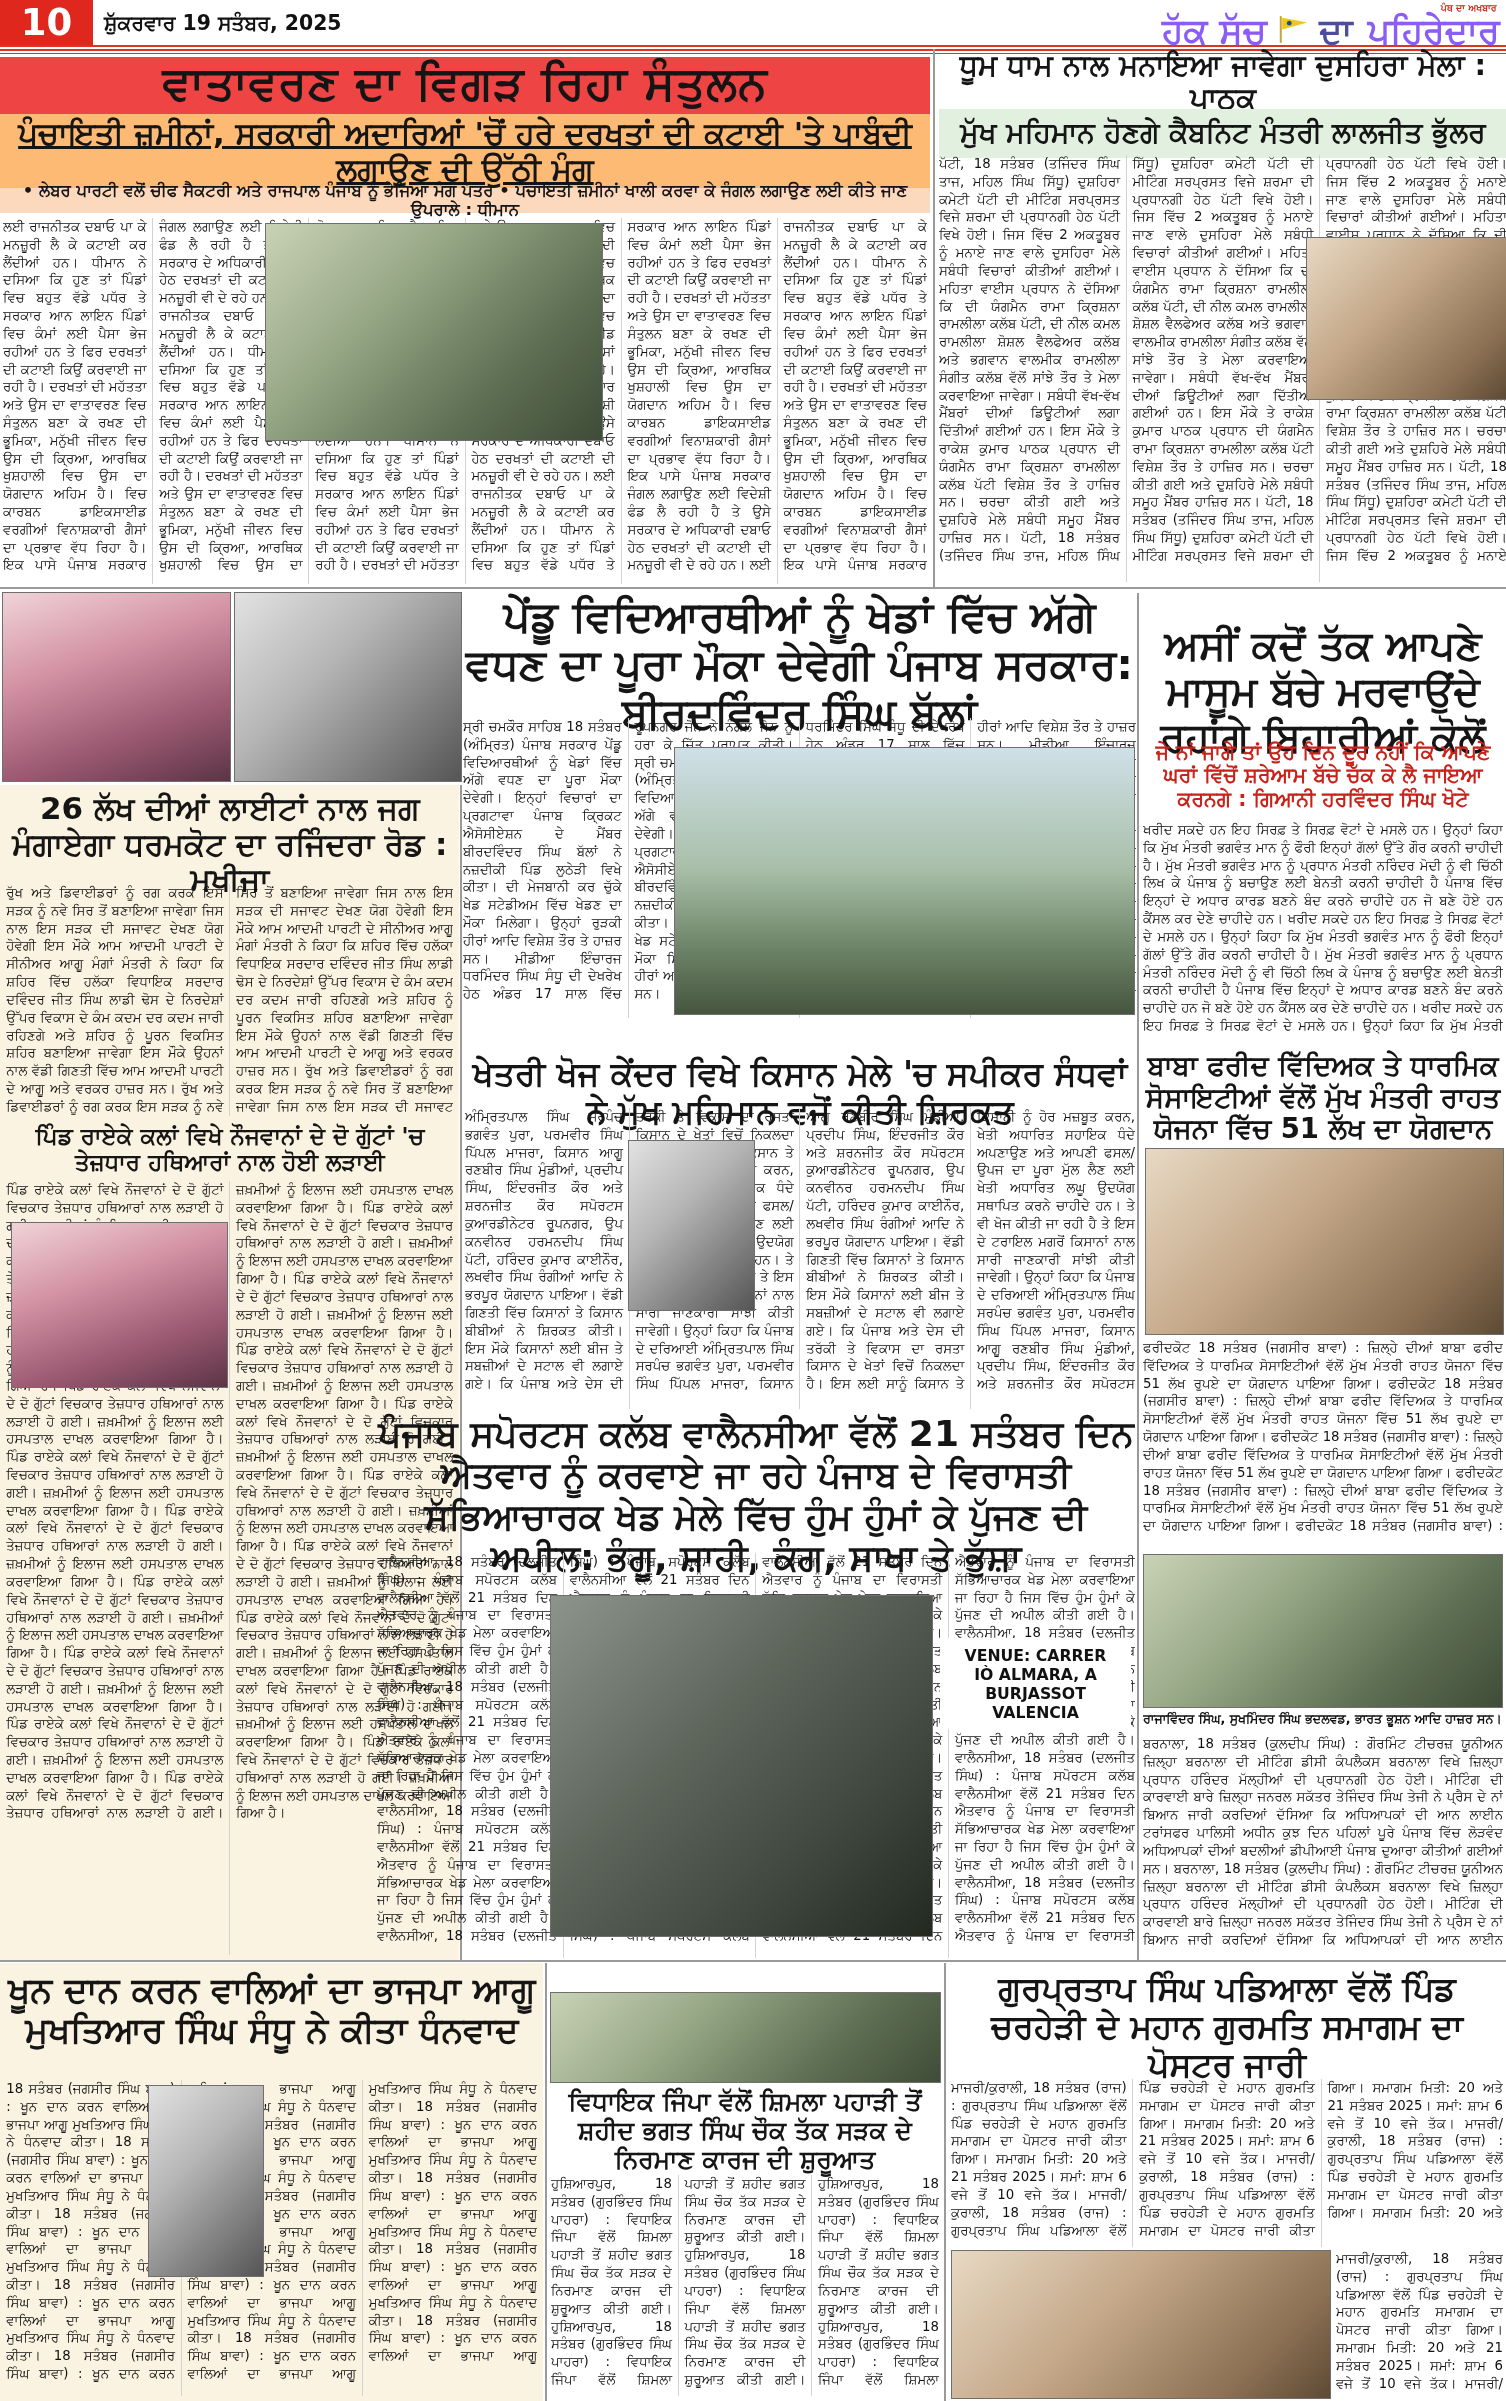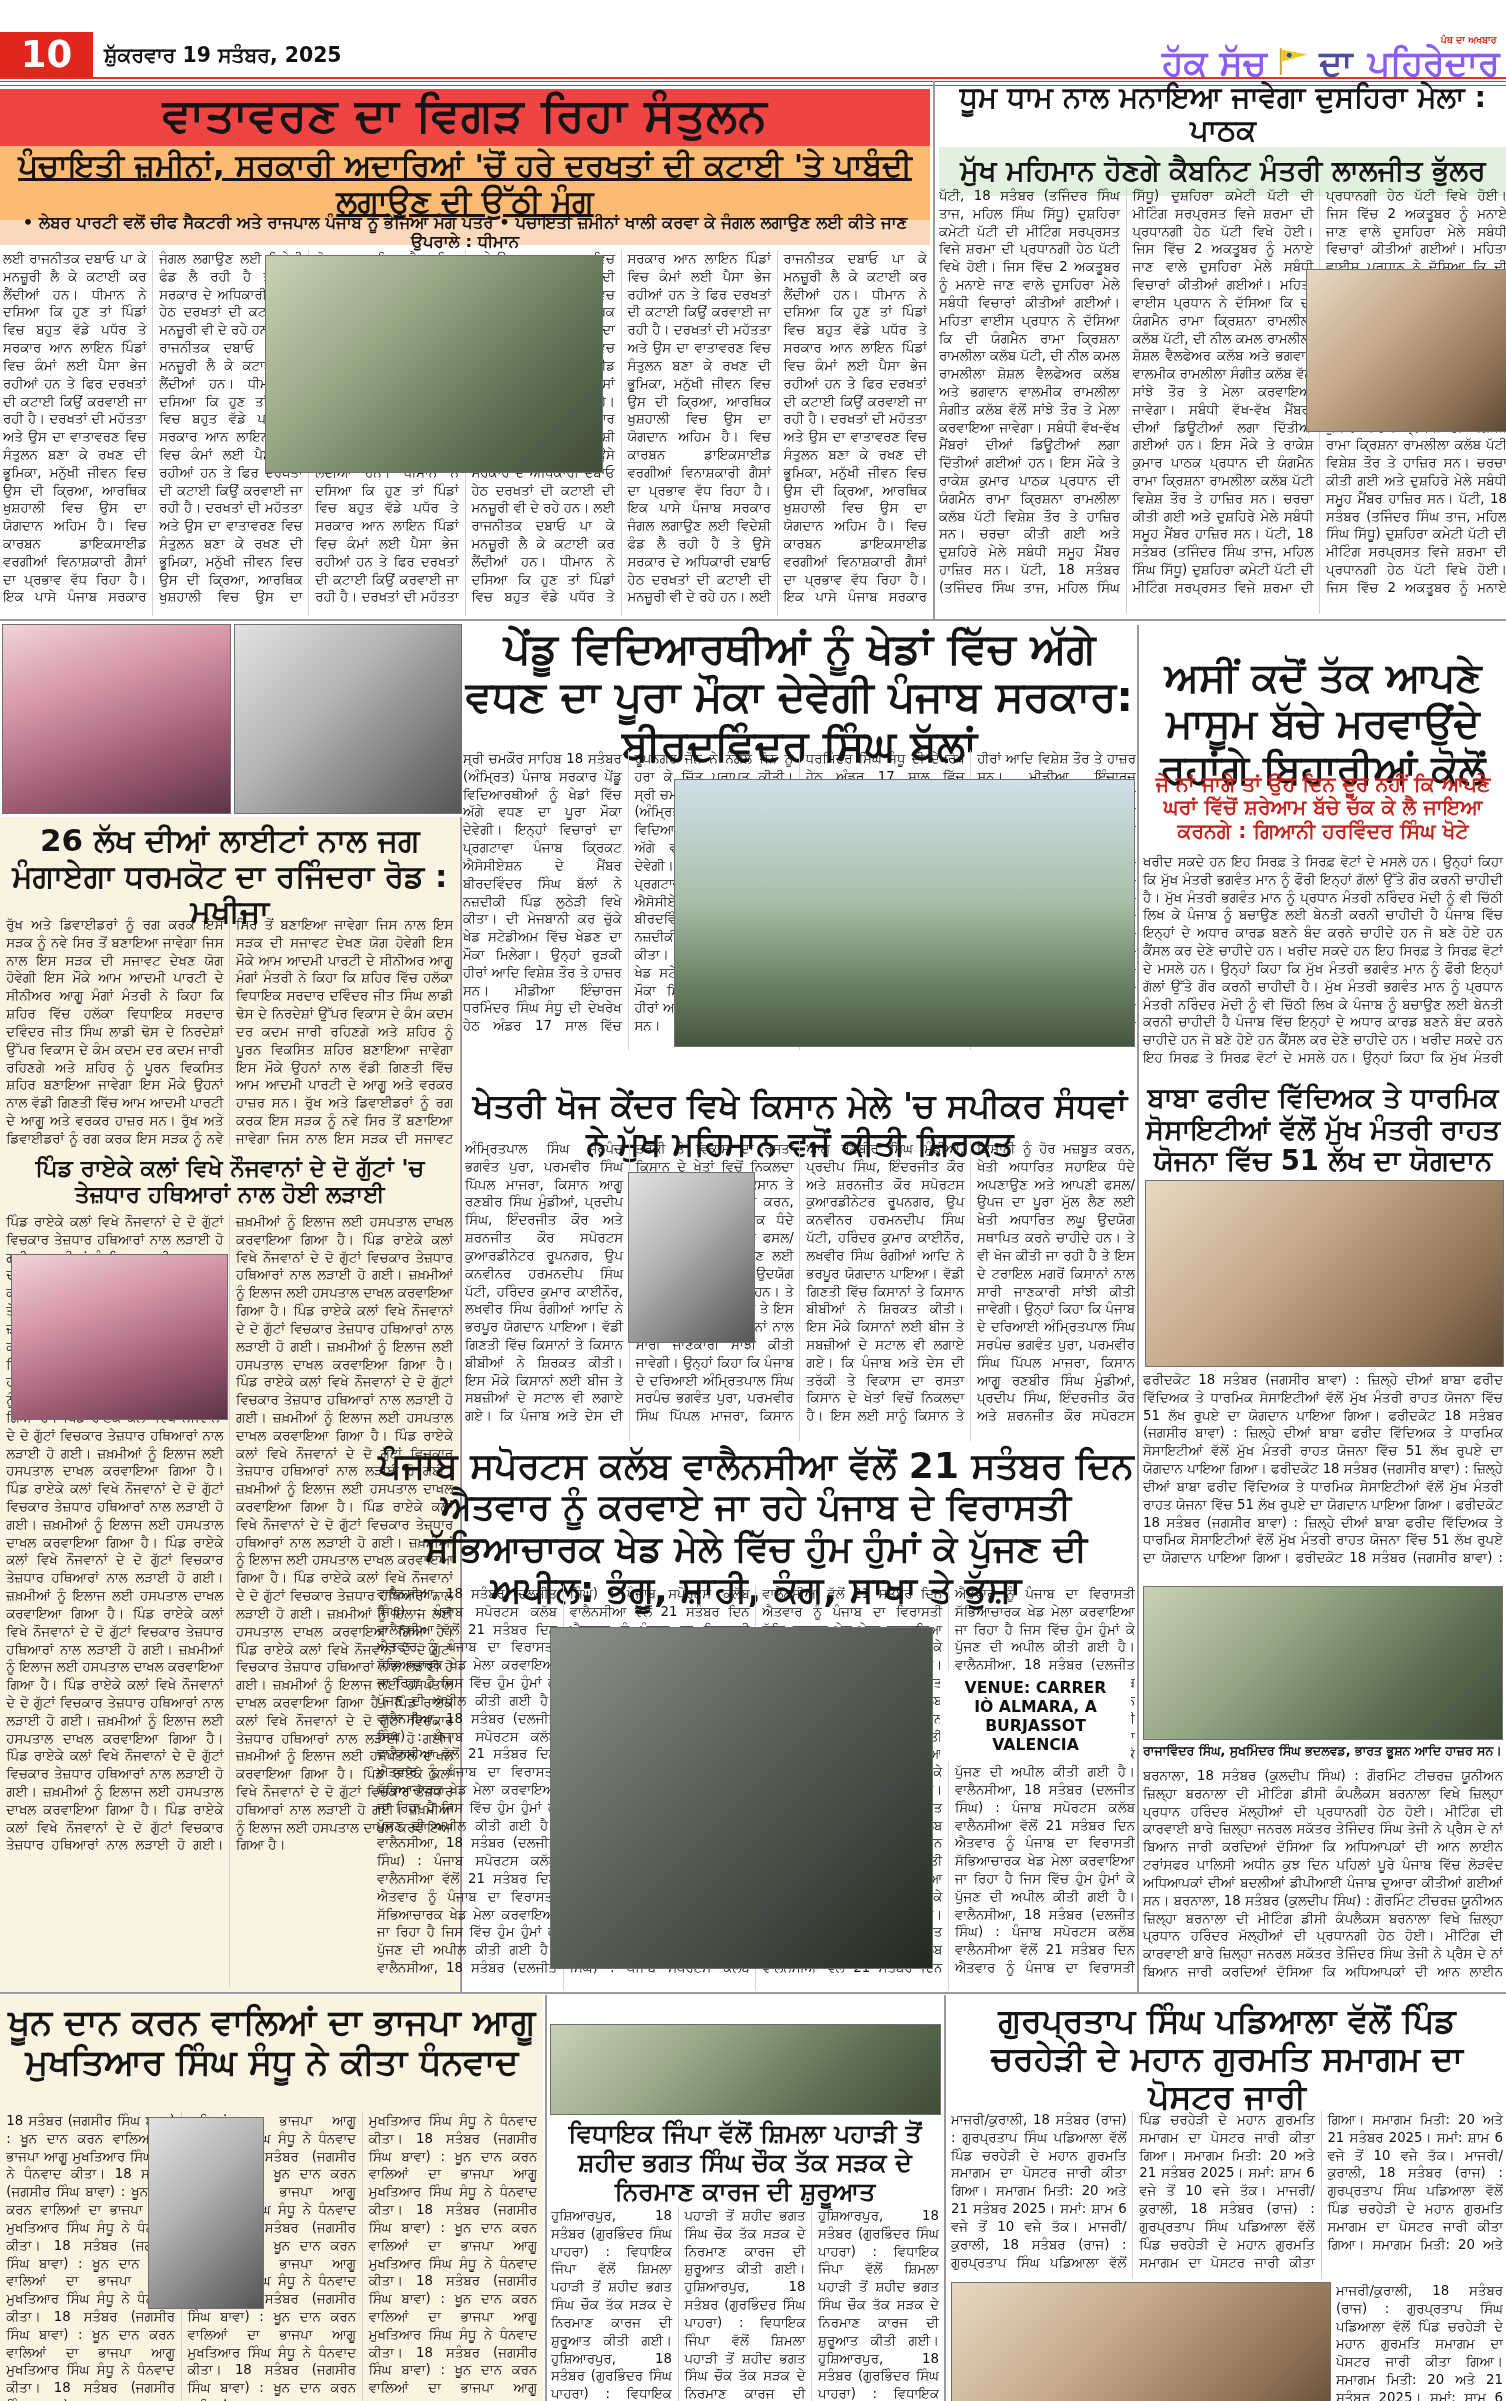--- a/index.html
+++ b/index.html
@@ -1,18 +1,18 @@
 <!DOCTYPE html>
 <html style="font-size:12.6px"><head>
 <meta charset="utf-8">
 <style>
   html,body{margin:0;padding:0;background:#e9e9e9;}
   #page{position:relative;width:1506px;height:2401px;background:#ffffff;overflow:hidden;
         font-family:"DejaVu Sans","Liberation Sans",sans-serif;color:#111;}
-  .abs{position:absolute;margin-top:32px;}
+  .abs{position:absolute;}
   
   .pageno{left:0;top:0;width:93px;height:45px;background:#e0271d;color:#fff;
           font-size:37px;font-weight:800;display:flex;align-items:center;justify-content:center;}
   .date{left:104px;top:11px;font-size:20.4px;font-weight:700;}
   .rules{left:0;top:45px;width:1506px;height:10.2px;
          background:repeating-linear-gradient(to bottom,#e0331f 0 1.6px,#ffffff 1.6px 3.9px);}
   .masthead{right:6.3px;top:0;width:338px;height:44px;text-align:right;}
   .mast-tagline{position:absolute;right:3.1px;top:1.6px;font-size:9.4px;font-weight:700;color:#d02a1c;}
   .mast-title{position:absolute;right:0;top:11px;font-size:35px;font-weight:800;white-space:nowrap;}
   .mast-red{color:#8b5cf6;}
@@ -64,21 +64,21 @@
   <div class="abs hl" style="left:0;top:119px;width:930px;height:66px;font-size:31px;display:flex;align-items:center;justify-content:center;">
     <span class="highlight-y">ਪੰਚਾਇਤੀ ਜ਼ਮੀਨਾਂ, ਸਰਕਾਰੀ ਅਦਾਰਿਆਂ 'ਚੋਂ ਹਰੇ ਦਰਖਤਾਂ ਦੀ ਕਟਾਈ 'ਤੇ ਪਾਬੰਦੀ ਲਗਾਉਣ ਦੀ ਉੱਠੀ ਮੰਗ</span>
   </div>
   <div class="abs hl" style="left:0;top:188px;width:930px;height:25px;background:#fcd8bc;font-size:16.5px;display:flex;align-items:center;justify-content:center;">• ਲੇਬਰ ਪਾਰਟੀ ਵਲੋਂ ਚੀਫ ਸੈਕਟਰੀ ਅਤੇ ਰਾਜਪਾਲ ਪੰਜਾਬ ਨੂੰ ਭੇਜਿਆ ਮੰਗ ਪੱਤਰ • ਪੰਚਾਇਤੀ ਜ਼ਮੀਨਾਂ ਖਾਲੀ ਕਰਵਾ ਕੇ ਜੰਗਲ ਲਗਾਉਣ ਲਈ ਕੀਤੇ ਜਾਣ ਉਪਰਾਲੇ : ਧੀਮਾਨ</div>
   <div class="abs body-text" style="left:3.1px;top:218px;width:924px;height:366px;column-count:6;">ਲਈ ਰਾਜਨੀਤਕ ਦਬਾਓ ਪਾ ਕੇ ਮਨਜ਼ੂਰੀ ਲੈ ਕੇ ਕਟਾਈ ਕਰ ਲੈਂਦੀਆਂ ਹਨ। ਧੀਮਾਨ ਨੇ ਦਸਿਆ ਕਿ ਹੁਣ ਤਾਂ ਪਿੰਡਾਂ ਵਿਚ ਬਹੁਤ ਵੱਡੇ ਪਧੱਰ ਤੇ ਸਰਕਾਰ ਆਨ ਲਾਇਨ ਪਿੰਡਾਂ ਵਿਚ ਕੰਮਾਂ ਲਈ ਪੈਸਾ ਭੇਜ ਰਹੀਆਂ ਹਨ ਤੇ ਫਿਰ ਦਰਖਤਾਂ ਦੀ ਕਟਾਈ ਕਿਉਂ ਕਰਵਾਈ ਜਾ ਰਹੀ ਹੈ। ਦਰਖਤਾਂ ਦੀ ਮਹੱਤਤਾ ਅਤੇ ਉਸ ਦਾ ਵਾਤਾਵਰਣ ਵਿਚ ਸੰਤੁਲਨ ਬਣਾ ਕੇ ਰਖਣ ਦੀ ਭੂਮਿਕਾ, ਮਨੁੱਖੀ ਜੀਵਨ ਵਿਚ ਉਸ ਦੀ ਕ੍ਰਿਆ, ਆਰਥਿਕ ਖੁਸ਼ਹਾਲੀ ਵਿਚ ਉਸ ਦਾ ਯੋਗਦਾਨ ਅਹਿਮ ਹੈ। ਵਿਚ ਕਾਰਬਨ ਡਾਇਕਸਾਈਡ ਵਰਗੀਆਂ ਵਿਨਾਸ਼ਕਾਰੀ ਗੈਸਾਂ ਦਾ ਪ੍ਰਭਾਵ ਵੱਧ ਰਿਹਾ ਹੈ। ਇਕ ਪਾਸੇ ਪੰਜਾਬ ਸਰਕਾਰ ਜੰਗਲ ਲਗਾਉਣ ਲਈ ਵਿਦੇਸ਼ੀ ਫੰਡ ਲੈ ਰਹੀ ਹੈ ਤੇ ਉਸੇ ਸਰਕਾਰ ਦੇ ਅਧਿਕਾਰੀ ਦਬਾਓ ਹੇਠ ਦਰਖਤਾਂ ਦੀ ਕਟਾਈ ਦੀ ਮਨਜ਼ੂਰੀ ਵੀ ਦੇ ਰਹੇ ਹਨ। ਲਈ ਰਾਜਨੀਤਕ ਦਬਾਓ ਪਾ ਕੇ ਮਨਜ਼ੂਰੀ ਲੈ ਕੇ ਕਟਾਈ ਕਰ ਲੈਂਦੀਆਂ ਹਨ। ਧੀਮਾਨ ਨੇ ਦਸਿਆ ਕਿ ਹੁਣ ਤਾਂ ਪਿੰਡਾਂ ਵਿਚ ਬਹੁਤ ਵੱਡੇ ਪਧੱਰ ਤੇ ਸਰਕਾਰ ਆਨ ਲਾਇਨ ਪਿੰਡਾਂ ਵਿਚ ਕੰਮਾਂ ਲਈ ਪੈਸਾ ਭੇਜ ਰਹੀਆਂ ਹਨ ਤੇ ਫਿਰ ਦਰਖਤਾਂ ਦੀ ਕਟਾਈ ਕਿਉਂ ਕਰਵਾਈ ਜਾ ਰਹੀ ਹੈ। ਦਰਖਤਾਂ ਦੀ ਮਹੱਤਤਾ ਅਤੇ ਉਸ ਦਾ ਵਾਤਾਵਰਣ ਵਿਚ ਸੰਤੁਲਨ ਬਣਾ ਕੇ ਰਖਣ ਦੀ ਭੂਮਿਕਾ, ਮਨੁੱਖੀ ਜੀਵਨ ਵਿਚ ਉਸ ਦੀ ਕ੍ਰਿਆ, ਆਰਥਿਕ ਖੁਸ਼ਹਾਲੀ ਵਿਚ ਉਸ ਦਾ ਯੋਗਦਾਨ ਅਹਿਮ ਹੈ। ਵਿਚ ਕਾਰਬਨ ਡਾਇਕਸਾਈਡ ਵਰਗੀਆਂ ਵਿਨਾਸ਼ਕਾਰੀ ਗੈਸਾਂ ਦਾ ਪ੍ਰਭਾਵ ਵੱਧ ਰਿਹਾ ਹੈ। ਇਕ ਪਾਸੇ ਪੰਜਾਬ ਸਰਕਾਰ ਜੰਗਲ ਲਗਾਉਣ ਲਈ ਵਿਦੇਸ਼ੀ ਫੰਡ ਲੈ ਰਹੀ ਹੈ ਤੇ ਉਸੇ ਸਰਕਾਰ ਦੇ ਅਧਿਕਾਰੀ ਦਬਾਓ ਹੇਠ ਦਰਖਤਾਂ ਦੀ ਕਟਾਈ ਦੀ ਮਨਜ਼ੂਰੀ ਵੀ ਦੇ ਰਹੇ ਹਨ। ਲਈ ਰਾਜਨੀਤਕ ਦਬਾਓ ਪਾ ਕੇ ਮਨਜ਼ੂਰੀ ਲੈ ਕੇ ਕਟਾਈ ਕਰ ਲੈਂਦੀਆਂ ਹਨ। ਧੀਮਾਨ ਨੇ ਦਸਿਆ ਕਿ ਹੁਣ ਤਾਂ ਪਿੰਡਾਂ ਵਿਚ ਬਹੁਤ ਵੱਡੇ ਪਧੱਰ ਤੇ ਸਰਕਾਰ ਆਨ ਲਾਇਨ ਪਿੰਡਾਂ ਵਿਚ ਕੰਮਾਂ ਲਈ ਪੈਸਾ ਭੇਜ ਰਹੀਆਂ ਹਨ ਤੇ ਫਿਰ ਦਰਖਤਾਂ ਦੀ ਕਟਾਈ ਕਿਉਂ ਕਰਵਾਈ ਜਾ ਰਹੀ ਹੈ। ਦਰਖਤਾਂ ਦੀ ਮਹੱਤਤਾ ਅਤੇ ਉਸ ਦਾ ਵਾਤਾਵਰਣ ਵਿਚ ਸੰਤੁਲਨ ਬਣਾ ਕੇ ਰਖਣ ਦੀ ਭੂਮਿਕਾ, ਮਨੁੱਖੀ ਜੀਵਨ ਵਿਚ ਉਸ ਦੀ ਕ੍ਰਿਆ, ਆਰਥਿਕ ਖੁਸ਼ਹਾਲੀ ਵਿਚ ਉਸ ਦਾ ਯੋਗਦਾਨ ਅਹਿਮ ਹੈ। ਵਿਚ ਕਾਰਬਨ ਡਾਇਕਸਾਈਡ ਵਰਗੀਆਂ ਵਿਨਾਸ਼ਕਾਰੀ ਗੈਸਾਂ ਦਾ ਪ੍ਰਭਾਵ ਵੱਧ ਰਿਹਾ ਹੈ। ਇਕ ਪਾਸੇ ਪੰਜਾਬ ਸਰਕਾਰ ਜੰਗਲ ਲਗਾਉਣ ਲਈ ਵਿਦੇਸ਼ੀ ਫੰਡ ਲੈ ਰਹੀ ਹੈ ਤੇ ਉਸੇ ਸਰਕਾਰ ਦੇ ਅਧਿਕਾਰੀ ਦਬਾਓ ਹੇਠ ਦਰਖਤਾਂ ਦੀ ਕਟਾਈ ਦੀ ਮਨਜ਼ੂਰੀ ਵੀ ਦੇ ਰਹੇ ਹਨ। ਲਈ ਰਾਜਨੀਤਕ ਦਬਾਓ ਪਾ ਕੇ ਮਨਜ਼ੂਰੀ ਲੈ ਕੇ ਕਟਾਈ ਕਰ ਲੈਂਦੀਆਂ ਹਨ। ਧੀਮਾਨ ਨੇ ਦਸਿਆ ਕਿ ਹੁਣ ਤਾਂ ਪਿੰਡਾਂ ਵਿਚ ਬਹੁਤ ਵੱਡੇ ਪਧੱਰ ਤੇ ਸਰਕਾਰ ਆਨ ਲਾਇਨ ਪਿੰਡਾਂ ਵਿਚ ਕੰਮਾਂ ਲਈ ਪੈਸਾ ਭੇਜ ਰਹੀਆਂ ਹਨ ਤੇ ਫਿਰ ਦਰਖਤਾਂ ਦੀ ਕਟਾਈ ਕਿਉਂ ਕਰਵਾਈ ਜਾ ਰਹੀ ਹੈ। ਦਰਖਤਾਂ ਦੀ ਮਹੱਤਤਾ ਅਤੇ ਉਸ ਦਾ ਵਾਤਾਵਰਣ ਵਿਚ ਸੰਤੁਲਨ ਬਣਾ ਕੇ ਰਖਣ ਦੀ ਭੂਮਿਕਾ, ਮਨੁੱਖੀ ਜੀਵਨ ਵਿਚ ਉਸ ਦੀ ਕ੍ਰਿਆ, ਆਰਥਿਕ ਖੁਸ਼ਹਾਲੀ ਵਿਚ ਉਸ ਦਾ ਯੋਗਦਾਨ ਅਹਿਮ ਹੈ। ਵਿਚ ਕਾਰਬਨ ਡਾਇਕਸਾਈਡ ਵਰਗੀਆਂ ਵਿਨਾਸ਼ਕਾਰੀ ਗੈਸਾਂ ਦਾ ਪ੍ਰਭਾਵ ਵੱਧ ਰਿਹਾ ਹੈ। ਇਕ ਪਾਸੇ ਪੰਜਾਬ ਸਰਕਾਰ ਜੰਗਲ ਲਗਾਉਣ ਲਈ ਵਿਦੇਸ਼ੀ ਫੰਡ ਲੈ ਰਹੀ ਹੈ ਤੇ ਉਸੇ ਸਰਕਾਰ ਦੇ ਅਧਿਕਾਰੀ ਦਬਾਓ ਹੇਠ ਦਰਖਤਾਂ ਦੀ ਕਟਾਈ ਦੀ ਮਨਜ਼ੂਰੀ ਵੀ ਦੇ ਰਹੇ ਹਨ। ਲਈ ਰਾਜਨੀਤਕ ਦਬਾਓ ਪਾ ਕੇ ਮਨਜ਼ੂਰੀ ਲੈ ਕੇ ਕਟਾਈ ਕਰ ਲੈਂਦੀਆਂ ਹਨ। ਧੀਮਾਨ ਨੇ ਦਸਿਆ ਕਿ ਹੁਣ ਤਾਂ ਪਿੰਡਾਂ ਵਿਚ ਬਹੁਤ ਵੱਡੇ ਪਧੱਰ ਤੇ ਸਰਕਾਰ ਆਨ ਲਾਇਨ ਪਿੰਡਾਂ ਵਿਚ ਕੰਮਾਂ ਲਈ ਪੈਸਾ ਭੇਜ ਰਹੀਆਂ ਹਨ ਤੇ ਫਿਰ ਦਰਖਤਾਂ ਦੀ ਕਟਾਈ ਕਿਉਂ ਕਰਵਾਈ ਜਾ ਰਹੀ ਹੈ। ਦਰਖਤਾਂ ਦੀ ਮਹੱਤਤਾ ਅਤੇ ਉਸ ਦਾ ਵਾਤਾਵਰਣ ਵਿਚ ਸੰਤੁਲਨ ਬਣਾ ਕੇ ਰਖਣ ਦੀ ਭੂਮਿਕਾ, ਮਨੁੱਖੀ ਜੀਵਨ ਵਿਚ ਉਸ ਦੀ ਕ੍ਰਿਆ, ਆਰਥਿਕ ਖੁਸ਼ਹਾਲੀ ਵਿਚ ਉਸ ਦਾ ਯੋਗਦਾਨ ਅਹਿਮ ਹੈ। ਵਿਚ ਕਾਰਬਨ ਡਾਇਕਸਾਈਡ ਵਰਗੀਆਂ ਵਿਨਾਸ਼ਕਾਰੀ ਗੈਸਾਂ ਦਾ ਪ੍ਰਭਾਵ ਵੱਧ ਰਿਹਾ ਹੈ। ਇਕ ਪਾਸੇ ਪੰਜਾਬ ਸਰਕਾਰ ਜੰਗਲ ਲਗਾਉਣ ਲਈ ਵਿਦੇਸ਼ੀ ਫੰਡ ਲੈ ਰਹੀ ਹੈ ਤੇ ਉਸੇ ਸਰਕਾਰ ਦੇ ਅਧਿਕਾਰੀ ਦਬਾਓ ਹੇਠ ਦਰਖਤਾਂ ਦੀ ਕਟਾਈ ਦੀ ਮਨਜ਼ੂਰੀ ਵੀ ਦੇ ਰਹੇ ਹਨ।</div>
   <div class="abs photo ph-green" style="left:265px;top:223px;width:338px;height:218px;"></div>
 
   <div class="abs vline" style="left:933px;top:49px;height:539px;"></div>
 
   <div class="abs hl" style="left:939px;top:49px;width:568px;height:46px;font-size:29px;">ਧੂਮ ਧਾਮ ਨਾਲ ਮਨਾਇਆ ਜਾਵੇਗਾ ਦੁਸਹਿਰਾ ਮੇਲਾ : ਪਾਠਕ</div>
-  <div class="abs hl" style="left:939px;top:115px;width:568px;height:49px;background:#e2f0e0;font-size:28px;display:flex;align-items:center;justify-content:center;">ਮੁੱਖ ਮਹਿਮਾਨ ਹੋਣਗੇ ਕੈਬਨਿਟ ਮੰਤਰੀ ਲਾਲਜੀਤ ਭੁੱਲਰ</div>
+  <div class="abs hl" style="left:939px;top:109px;width:568px;height:49px;background:#e2f0e0;font-size:28px;display:flex;align-items:center;justify-content:center;">ਮੁੱਖ ਮਹਿਮਾਨ ਹੋਣਗੇ ਕੈਬਨਿਟ ਮੰਤਰੀ ਲਾਲਜੀਤ ਭੁੱਲਰ</div>
   <div class="abs body-text" style="left:939px;top:155px;width:568px;height:427px;column-count:3;">ਪੱਟੀ, 18 ਸਤੰਬਰ (ਤਜਿੰਦਰ ਸਿੰਘ ਤਾਜ, ਮਹਿਲ ਸਿੰਘ ਸਿੱਧੂ) ਦੁਸ਼ਹਿਰਾ ਕਮੇਟੀ ਪੱਟੀ ਦੀ ਮੀਟਿੰਗ ਸਰਪ੍ਰਸਤ ਵਿਜੇ ਸ਼ਰਮਾ ਦੀ ਪ੍ਰਧਾਨਗੀ ਹੇਠ ਪੱਟੀ ਵਿਖੇ ਹੋਈ। ਜਿਸ ਵਿੱਚ 2 ਅਕਤੂਬਰ ਨੂੰ ਮਨਾਏ ਜਾਣ ਵਾਲੇ ਦੁਸਹਿਰਾ ਮੇਲੇ ਸਬੰਧੀ ਵਿਚਾਰਾਂ ਕੀਤੀਆਂ ਗਈਆਂ। ਮਹਿਤਾ ਵਾਈਸ ਪ੍ਰਧਾਨ ਨੇ ਦੱਸਿਆ ਕਿ ਦੀ ਯੰਗਮੈਨ ਰਾਮਾ ਕ੍ਰਿਸ਼ਨਾ ਰਾਮਲੀਲਾ ਕਲੱਬ ਪੱਟੀ, ਦੀ ਨੀਲ ਕਮਲ ਰਾਮਲੀਲਾ ਸ਼ੋਸ਼ਲ ਵੈਲਫੇਅਰ ਕਲੱਬ ਅਤੇ ਭਗਵਾਨ ਵਾਲਮੀਕ ਰਾਮਲੀਲਾ ਸੰਗੀਤ ਕਲੱਬ ਵੱਲੋਂ ਸਾਂਝੇ ਤੌਰ ਤੇ ਮੇਲਾ ਕਰਵਾਇਆ ਜਾਵੇਗਾ। ਸਬੰਧੀ ਵੱਖ-ਵੱਖ ਮੈਂਬਰਾਂ ਦੀਆਂ ਡਿਊਟੀਆਂ ਲਗਾ ਦਿੱਤੀਆਂ ਗਈਆਂ ਹਨ। ਇਸ ਮੌਕੇ ਤੇ ਰਾਕੇਸ਼ ਕੁਮਾਰ ਪਾਠਕ ਪ੍ਰਧਾਨ ਦੀ ਯੰਗਮੈਨ ਰਾਮਾ ਕ੍ਰਿਸ਼ਨਾ ਰਾਮਲੀਲਾ ਕਲੱਬ ਪੱਟੀ ਵਿਸ਼ੇਸ਼ ਤੌਰ ਤੇ ਹਾਜ਼ਿਰ ਸਨ। ਚਰਚਾ ਕੀਤੀ ਗਈ ਅਤੇ ਦੁਸ਼ਹਿਰੇ ਮੇਲੇ ਸਬੰਧੀ ਸਮੂਹ ਮੈਂਬਰ ਹਾਜ਼ਿਰ ਸਨ। ਪੱਟੀ, 18 ਸਤੰਬਰ (ਤਜਿੰਦਰ ਸਿੰਘ ਤਾਜ, ਮਹਿਲ ਸਿੰਘ ਸਿੱਧੂ) ਦੁਸ਼ਹਿਰਾ ਕਮੇਟੀ ਪੱਟੀ ਦੀ ਮੀਟਿੰਗ ਸਰਪ੍ਰਸਤ ਵਿਜੇ ਸ਼ਰਮਾ ਦੀ ਪ੍ਰਧਾਨਗੀ ਹੇਠ ਪੱਟੀ ਵਿਖੇ ਹੋਈ। ਜਿਸ ਵਿੱਚ 2 ਅਕਤੂਬਰ ਨੂੰ ਮਨਾਏ ਜਾਣ ਵਾਲੇ ਦੁਸਹਿਰਾ ਮੇਲੇ ਸਬੰਧੀ ਵਿਚਾਰਾਂ ਕੀਤੀਆਂ ਗਈਆਂ। ਮਹਿਤਾ ਵਾਈਸ ਪ੍ਰਧਾਨ ਨੇ ਦੱਸਿਆ ਕਿ ਦੀ ਯੰਗਮੈਨ ਰਾਮਾ ਕ੍ਰਿਸ਼ਨਾ ਰਾਮਲੀਲਾ ਕਲੱਬ ਪੱਟੀ, ਦੀ ਨੀਲ ਕਮਲ ਰਾਮਲੀਲਾ ਸ਼ੋਸ਼ਲ ਵੈਲਫੇਅਰ ਕਲੱਬ ਅਤੇ ਭਗਵਾਨ ਵਾਲਮੀਕ ਰਾਮਲੀਲਾ ਸੰਗੀਤ ਕਲੱਬ ਵੱਲੋਂ ਸਾਂਝੇ ਤੌਰ ਤੇ ਮੇਲਾ ਕਰਵਾਇਆ ਜਾਵੇਗਾ। ਸਬੰਧੀ ਵੱਖ-ਵੱਖ ਮੈਂਬਰਾਂ ਦੀਆਂ ਡਿਊਟੀਆਂ ਲਗਾ ਦਿੱਤੀਆਂ ਗਈਆਂ ਹਨ। ਇਸ ਮੌਕੇ ਤੇ ਰਾਕੇਸ਼ ਕੁਮਾਰ ਪਾਠਕ ਪ੍ਰਧਾਨ ਦੀ ਯੰਗਮੈਨ ਰਾਮਾ ਕ੍ਰਿਸ਼ਨਾ ਰਾਮਲੀਲਾ ਕਲੱਬ ਪੱਟੀ ਵਿਸ਼ੇਸ਼ ਤੌਰ ਤੇ ਹਾਜ਼ਿਰ ਸਨ। ਚਰਚਾ ਕੀਤੀ ਗਈ ਅਤੇ ਦੁਸ਼ਹਿਰੇ ਮੇਲੇ ਸਬੰਧੀ ਸਮੂਹ ਮੈਂਬਰ ਹਾਜ਼ਿਰ ਸਨ। ਪੱਟੀ, 18 ਸਤੰਬਰ (ਤਜਿੰਦਰ ਸਿੰਘ ਤਾਜ, ਮਹਿਲ ਸਿੰਘ ਸਿੱਧੂ) ਦੁਸ਼ਹਿਰਾ ਕਮੇਟੀ ਪੱਟੀ ਦੀ ਮੀਟਿੰਗ ਸਰਪ੍ਰਸਤ ਵਿਜੇ ਸ਼ਰਮਾ ਦੀ ਪ੍ਰਧਾਨਗੀ ਹੇਠ ਪੱਟੀ ਵਿਖੇ ਹੋਈ। ਜਿਸ ਵਿੱਚ 2 ਅਕਤੂਬਰ ਨੂੰ ਮਨਾਏ ਜਾਣ ਵਾਲੇ ਦੁਸਹਿਰਾ ਮੇਲੇ ਸਬੰਧੀ ਵਿਚਾਰਾਂ ਕੀਤੀਆਂ ਗਈਆਂ। ਮਹਿਤਾ ਵਾਈਸ ਪ੍ਰਧਾਨ ਨੇ ਦੱਸਿਆ ਕਿ ਦੀ ਯੰਗਮੈਨ ਰਾਮਾ ਕ੍ਰਿਸ਼ਨਾ ਰਾਮਲੀਲਾ ਕਲੱਬ ਪੱਟੀ, ਦੀ ਨੀਲ ਕਮਲ ਰਾਮਲੀਲਾ ਸ਼ੋਸ਼ਲ ਵੈਲਫੇਅਰ ਕਲੱਬ ਅਤੇ ਭਗਵਾਨ ਵਾਲਮੀਕ ਰਾਮਲੀਲਾ ਸੰਗੀਤ ਕਲੱਬ ਵੱਲੋਂ ਸਾਂਝੇ ਤੌਰ ਤੇ ਮੇਲਾ ਕਰਵਾਇਆ ਜਾਵੇਗਾ। ਸਬੰਧੀ ਵੱਖ-ਵੱਖ ਮੈਂਬਰਾਂ ਦੀਆਂ ਡਿਊਟੀਆਂ ਲਗਾ ਦਿੱਤੀਆਂ ਗਈਆਂ ਹਨ। ਇਸ ਮੌਕੇ ਤੇ ਰਾਕੇਸ਼ ਕੁਮਾਰ ਪਾਠਕ ਪ੍ਰਧਾਨ ਦੀ ਯੰਗਮੈਨ ਰਾਮਾ ਕ੍ਰਿਸ਼ਨਾ ਰਾਮਲੀਲਾ ਕਲੱਬ ਪੱਟੀ ਵਿਸ਼ੇਸ਼ ਤੌਰ ਤੇ ਹਾਜ਼ਿਰ ਸਨ। ਚਰਚਾ ਕੀਤੀ ਗਈ ਅਤੇ ਦੁਸ਼ਹਿਰੇ ਮੇਲੇ ਸਬੰਧੀ ਸਮੂਹ ਮੈਂਬਰ ਹਾਜ਼ਿਰ ਸਨ। ਪੱਟੀ, 18 ਸਤੰਬਰ (ਤਜਿੰਦਰ ਸਿੰਘ ਤਾਜ, ਮਹਿਲ ਸਿੰਘ ਸਿੱਧੂ) ਦੁਸ਼ਹਿਰਾ ਕਮੇਟੀ ਪੱਟੀ ਦੀ ਮੀਟਿੰਗ ਸਰਪ੍ਰਸਤ ਵਿਜੇ ਸ਼ਰਮਾ ਦੀ ਪ੍ਰਧਾਨਗੀ ਹੇਠ ਪੱਟੀ ਵਿਖੇ ਹੋਈ। ਜਿਸ ਵਿੱਚ 2 ਅਕਤੂਬਰ ਨੂੰ ਮਨਾਏ ਜਾਣ ਵਾਲੇ ਦੁਸਹਿਰਾ ਮੇਲੇ ਸਬੰਧੀ ਵਿਚਾਰਾਂ ਕੀਤੀਆਂ ਗਈਆਂ। ਮਹਿਤਾ ਵਾਈਸ ਪ੍ਰਧਾਨ ਨੇ ਦੱਸਿਆ ਕਿ ਦੀ ਯੰਗਮੈਨ ਰਾਮਾ ਕ੍ਰਿਸ਼ਨਾ ਰਾਮਲੀਲਾ ਕਲੱਬ ਪੱਟੀ, ਦੀ ਨੀਲ ਕਮਲ ਰਾਮਲੀਲਾ ਸ਼ੋਸ਼ਲ ਵੈਲਫੇਅਰ ਕਲੱਬ ਅਤੇ ਭਗਵਾਨ ਵਾਲਮੀਕ ਰਾਮਲੀਲਾ ਸੰਗੀਤ ਕਲੱਬ ਵੱਲੋਂ ਸਾਂਝੇ ਤੌਰ ਤੇ ਮੇਲਾ ਕਰਵਾਇਆ ਜਾਵੇਗਾ। ਸਬੰਧੀ ਵੱਖ-ਵੱਖ ਮੈਂਬਰਾਂ ਦੀਆਂ ਡਿਊਟੀਆਂ ਲਗਾ ਦਿੱਤੀਆਂ ਗਈਆਂ ਹਨ। ਇਸ ਮੌਕੇ ਤੇ ਰਾਕੇਸ਼ ਕੁਮਾਰ ਪਾਠਕ ਪ੍ਰਧਾਨ ਦੀ ਯੰਗਮੈਨ ਰਾਮਾ ਕ੍ਰਿਸ਼ਨਾ ਰਾਮਲੀਲਾ ਕਲੱਬ ਪੱਟੀ ਵਿਸ਼ੇਸ਼ ਤੌਰ ਤੇ ਹਾਜ਼ਿਰ ਸਨ। ਚਰਚਾ ਕੀਤੀ ਗਈ ਅਤੇ ਦੁਸ਼ਹਿਰੇ ਮੇਲੇ ਸਬੰਧੀ ਸਮੂਹ ਮੈਂਬਰ ਹਾਜ਼ਿਰ ਸਨ।</div>
   <div class="abs photo ph-warm" style="left:1306px;top:237px;width:201px;height:163px;"></div>
 
   <div class="abs hline" style="left:0;top:587px;width:1506px;"></div>
 
   <div class="abs hl" style="left:463px;top:593px;width:673px;height:119px;font-size:42px;">ਪੇਂਡੂ ਵਿਦਿਆਰਥੀਆਂ ਨੂੰ ਖੇਡਾਂ ਵਿੱਚ ਅੱਗੇ ਵਧਣ ਦਾ ਪੂਰਾ ਮੌਕਾ ਦੇਵੇਗੀ ਪੰਜਾਬ ਸਰਕਾਰ: ਬੀਰਦਵਿੰਦਰ ਸਿੰਘ ਬੱਲਾਂ</div>
   <div class="abs body-text" style="left:463px;top:718px;width:673px;height:300px;column-count:4;">ਸ੍ਰੀ ਚਮਕੌਰ ਸਾਹਿਬ 18 ਸਤੰਬਰ (ਅੰਮ੍ਰਿਤ) ਪੰਜਾਬ ਸਰਕਾਰ ਪੇਂਡੂ ਵਿਦਿਆਰਥੀਆਂ ਨੂੰ ਖੇਡਾਂ ਵਿੱਚ ਅੱਗੇ ਵਧਣ ਦਾ ਪੂਰਾ ਮੌਕਾ ਦੇਵੇਗੀ। ਇਨ੍ਹਾਂ ਵਿਚਾਰਾਂ ਦਾ ਪ੍ਰਗਟਾਵਾ ਪੰਜਾਬ ਕ੍ਰਿਕਟ ਐਸੋਸੀਏਸ਼ਨ ਦੇ ਮੈਂਬਰ ਬੀਰਦਵਿੰਦਰ ਸਿੰਘ ਬੱਲਾਂ ਨੇ ਨਜ਼ਦੀਕੀ ਪਿੰਡ ਲੁਠੇੜੀ ਵਿਖੇ ਕੀਤਾ। ਦੀ ਮੇਜਬਾਨੀ ਕਰ ਚੁੱਕੇ ਖੇਡ ਸਟੇਡੀਅਮ ਵਿੱਚ ਖੇਡਣ ਦਾ ਮੌਕਾ ਮਿਲੇਗਾ। ਉਨ੍ਹਾਂ ਰੁੜਕੀ ਹੀਰਾਂ ਆਦਿ ਵਿਸ਼ੇਸ਼ ਤੌਰ ਤੇ ਹਾਜ਼ਰ ਸਨ। ਮੀਡੀਆ ਇੰਚਾਰਜ ਧਰਮਿੰਦਰ ਸਿੰਘ ਸੰਧੂ ਦੀ ਦੇਖਰੇਖ ਹੇਠ ਅੰਡਰ 17 ਸਾਲ ਵਿੱਚ ਰੂਪਨਗਰ ਜੋਨ ਨੇ ਨੰਗਲ ਜੋਨ ਨੂੰ ਹਰਾ ਕੇ ਜਿੱਤ ਪ੍ਰਾਪਤ ਕੀਤੀ। ਸ੍ਰੀ ਚਮਕੌਰ ਸਾਹਿਬ 18 ਸਤੰਬਰ (ਅੰਮ੍ਰਿਤ) ਪੰਜਾਬ ਸਰਕਾਰ ਪੇਂਡੂ ਵਿਦਿਆਰਥੀਆਂ ਨੂੰ ਖੇਡਾਂ ਵਿੱਚ ਅੱਗੇ ਵਧਣ ਦਾ ਪੂਰਾ ਮੌਕਾ ਦੇਵੇਗੀ। ਇਨ੍ਹਾਂ ਵਿਚਾਰਾਂ ਦਾ ਪ੍ਰਗਟਾਵਾ ਪੰਜਾਬ ਕ੍ਰਿਕਟ ਐਸੋਸੀਏਸ਼ਨ ਦੇ ਮੈਂਬਰ ਬੀਰਦਵਿੰਦਰ ਸਿੰਘ ਬੱਲਾਂ ਨੇ ਨਜ਼ਦੀਕੀ ਪਿੰਡ ਲੁਠੇੜੀ ਵਿਖੇ ਕੀਤਾ। ਦੀ ਮੇਜਬਾਨੀ ਕਰ ਚੁੱਕੇ ਖੇਡ ਸਟੇਡੀਅਮ ਵਿੱਚ ਖੇਡਣ ਦਾ ਮੌਕਾ ਮਿਲੇਗਾ। ਉਨ੍ਹਾਂ ਰੁੜਕੀ ਹੀਰਾਂ ਆਦਿ ਵਿਸ਼ੇਸ਼ ਤੌਰ ਤੇ ਹਾਜ਼ਰ ਸਨ। ਮੀਡੀਆ ਇੰਚਾਰਜ ਧਰਮਿੰਦਰ ਸਿੰਘ ਸੰਧੂ ਦੀ ਦੇਖਰੇਖ ਹੇਠ ਅੰਡਰ 17 ਸਾਲ ਵਿੱਚ ਰੂਪਨਗਰ ਜੋਨ ਨੇ ਨੰਗਲ ਜੋਨ ਨੂੰ ਹਰਾ ਕੇ ਜਿੱਤ ਪ੍ਰਾਪਤ ਕੀਤੀ। ਸ੍ਰੀ ਚਮਕੌਰ ਸਾਹਿਬ 18 ਸਤੰਬਰ (ਅੰਮ੍ਰਿਤ) ਪੰਜਾਬ ਸਰਕਾਰ ਪੇਂਡੂ ਵਿਦਿਆਰਥੀਆਂ ਨੂੰ ਖੇਡਾਂ ਵਿੱਚ ਅੱਗੇ ਵਧਣ ਦਾ ਪੂਰਾ ਮੌਕਾ ਦੇਵੇਗੀ। ਇਨ੍ਹਾਂ ਵਿਚਾਰਾਂ ਦਾ ਪ੍ਰਗਟਾਵਾ ਪੰਜਾਬ ਕ੍ਰਿਕਟ ਐਸੋਸੀਏਸ਼ਨ ਦੇ ਮੈਂਬਰ ਬੀਰਦਵਿੰਦਰ ਸਿੰਘ ਬੱਲਾਂ ਨੇ ਨਜ਼ਦੀਕੀ ਪਿੰਡ ਲੁਠੇੜੀ ਵਿਖੇ ਕੀਤਾ। ਦੀ ਮੇਜਬਾਨੀ ਕਰ ਚੁੱਕੇ ਖੇਡ ਸਟੇਡੀਅਮ ਵਿੱਚ ਖੇਡਣ ਦਾ ਮੌਕਾ ਮਿਲੇਗਾ। ਉਨ੍ਹਾਂ ਰੁੜਕੀ ਹੀਰਾਂ ਆਦਿ ਵਿਸ਼ੇਸ਼ ਤੌਰ ਤੇ ਹਾਜ਼ਰ ਸਨ। ਮੀਡੀਆ ਇੰਚਾਰਜ ਧਰਮਿੰਦਰ ਸਿੰਘ ਸੰਧੂ ਦੀ ਦੇਖਰੇਖ ਹੇਠ ਅੰਡਰ 17 ਸਾਲ ਵਿੱਚ ਰੂਪਨਗਰ ਜੋਨ ਨੇ ਨੰਗਲ ਜੋਨ ਨੂੰ ਹਰਾ ਕੇ ਜਿੱਤ ਪ੍ਰਾਪਤ ਕੀਤੀ। ਸ੍ਰੀ ਚਮਕੌਰ ਸਾਹਿਬ 18 ਸਤੰਬਰ (ਅੰਮ੍ਰਿਤ) ਪੰਜਾਬ ਸਰਕਾਰ ਪੇਂਡੂ ਵਿਦਿਆਰਥੀਆਂ ਨੂੰ ਖੇਡਾਂ ਵਿੱਚ ਅੱਗੇ ਵਧਣ ਦਾ ਪੂਰਾ ਮੌਕਾ ਦੇਵੇਗੀ। ਇਨ੍ਹਾਂ ਵਿਚਾਰਾਂ ਦਾ ਪ੍ਰਗਟਾਵਾ ਪੰਜਾਬ ਕ੍ਰਿਕਟ ਐਸੋਸੀਏਸ਼ਨ ਦੇ ਮੈਂਬਰ ਬੀਰਦਵਿੰਦਰ ਸਿੰਘ ਬੱਲਾਂ ਨੇ ਨਜ਼ਦੀਕੀ ਪਿੰਡ ਲੁਠੇੜੀ ਵਿਖੇ ਕੀਤਾ। ਦੀ ਮੇਜਬਾਨੀ ਕਰ ਚੁੱਕੇ ਖੇਡ ਸਟੇਡੀਅਮ ਵਿੱਚ ਖੇਡਣ ਦਾ ਮੌਕਾ ਮਿਲੇਗਾ। ਉਨ੍ਹਾਂ ਰੁੜਕੀ ਹੀਰਾਂ ਆਦਿ ਵਿਸ਼ੇਸ਼ ਤੌਰ ਤੇ ਹਾਜ਼ਰ ਸਨ। ਮੀਡੀਆ ਇੰਚਾਰਜ ਧਰਮਿੰਦਰ ਸਿੰਘ ਸੰਧੂ ਦੀ ਦੇਖਰੇਖ ਹੇਠ ਅੰਡਰ 17 ਸਾਲ ਵਿੱਚ ਰੂਪਨਗਰ ਜੋਨ ਨੇ ਨੰਗਲ ਜੋਨ ਨੂੰ ਹਰਾ ਕੇ ਜਿੱਤ ਪ੍ਰਾਪਤ ਕੀਤੀ।</div>
   <div class="abs photo ph-sky" style="left:674px;top:747px;width:461px;height:268px;"></div>
 
   <div class="abs photo ph-pink" style="left:1.6px;top:592px;width:229px;height:190px;"></div>

